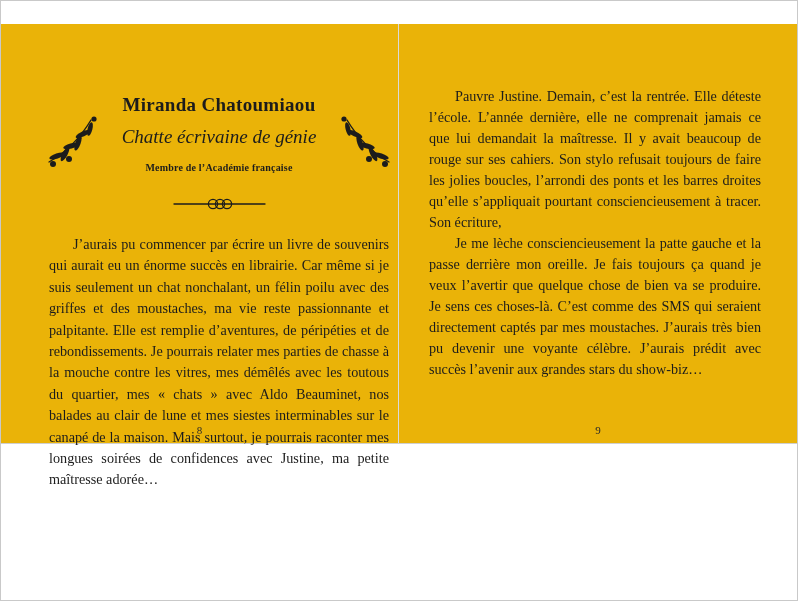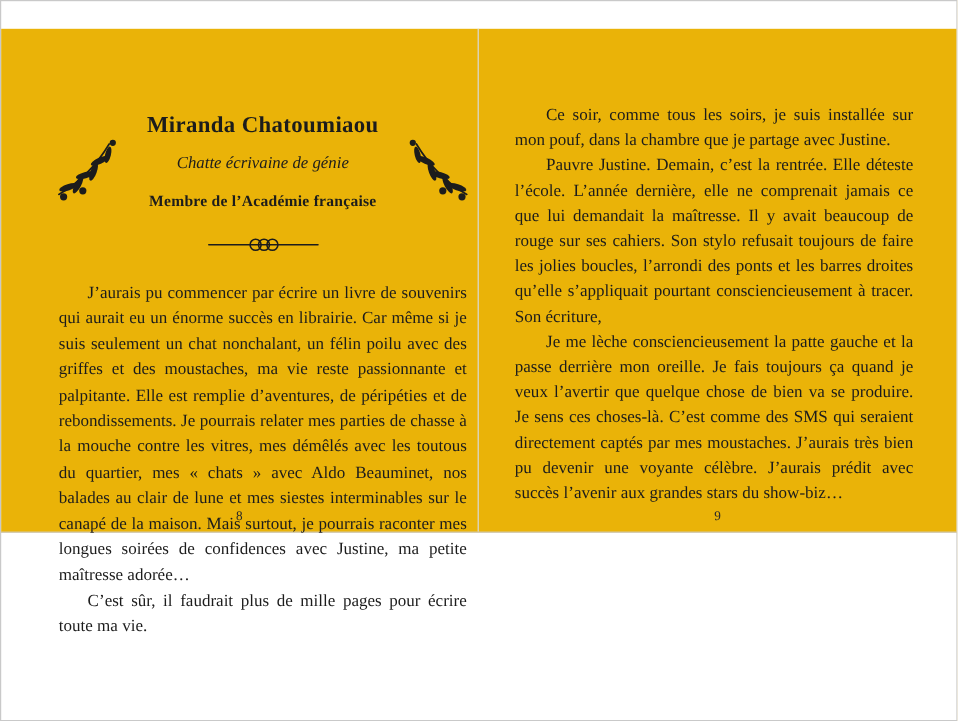--- a/index.html
+++ b/index.html
@@ -44,27 +44,27 @@
 
   .book-header { position: relative; text-align: center; }
   .title {
     font-size: 19px;
     font-weight: bold;
     letter-spacing: 0.3px;
     line-height: 22px;
   }
   .subtitle {
     font-style: italic;
-    font-size: 14px;
+    font-size: 19px;
     margin-top: 12px;
     line-height: 18px;
   }
   .affiliation {
     font-weight: bold;
-    font-size: 13px;
+    font-size: 10px;
     margin-top: 14px;
     letter-spacing: 0.2px;
     line-height: 16px;
   }
   .laurel {
     position: absolute;
     width: 58px; height: 56px;
     top: 18px;
   }
   .laurel-left  { left: -4px; }
@@ -154,31 +154,29 @@
                 <circle cx="42" cy="8" r="4.6"></circle>
                 <circle cx="49" cy="8" r="4.6"></circle>
                 <circle cx="56" cy="8" r="4.6"></circle>
               </g>
             </svg>
           </div>
         </header>
 
         <div class="body-text">
           <p>J’aurais pu commencer par écrire un livre de souvenirs qui aurait eu un énorme succès en librairie. Car même si je suis seulement un chat nonchalant, un félin poilu avec des griffes et des moustaches, ma vie reste passionnante et palpitante. Elle est remplie d’aventures, de péripéties et de rebondissements. Je pourrais relater mes parties de chasse à la mouche contre les vitres, mes démêlés avec les toutous du quartier, mes «&nbsp;chats&nbsp;» avec Aldo Beauminet, nos balades au clair de lune et mes siestes interminables sur le canapé de la maison. Mais surtout, je pourrais raconter mes longues soirées de confidences avec Justine, ma petite maîtresse adorée…</p>
-          <p>C’est sûr, il faudrait plus de mille pages pour écrire toute ma vie.</p>
         </div>
       </div>
 
       <div class="pagenum">8</div>
     </div>
 
     <div class="page right">
       <div class="page-inner right-inner">
         <div class="body-text">
-          <p>Ce soir, comme tous les soirs, je suis installée sur mon pouf, dans la chambre que je partage avec Justine.</p>
           <p>Pauvre Justine. Demain, c’est la rentrée. Elle déteste l’école. L’année dernière, elle ne comprenait jamais ce que lui demandait la maîtresse. Il y avait beaucoup de rouge sur ses cahiers. Son stylo refusait toujours de faire les jolies boucles, l’arrondi des ponts et les barres droites qu’elle s’appliquait pourtant consciencieusement à tracer. Son écriture,</p>
           <p>Je me lèche consciencieusement la patte gauche et la passe derrière mon oreille. Je fais toujours ça quand je veux l’avertir que quelque chose de bien va se produire. Je sens ces choses-là. C’est comme des SMS qui seraient directement captés par mes moustaches. J’aurais très bien pu devenir une voyante célèbre. J’aurais prédit avec succès l’avenir aux grandes stars du show-biz…</p>
         </div>
       </div>
 
       <div class="pagenum">9</div>
     </div>
 
   </div>
 </div>

